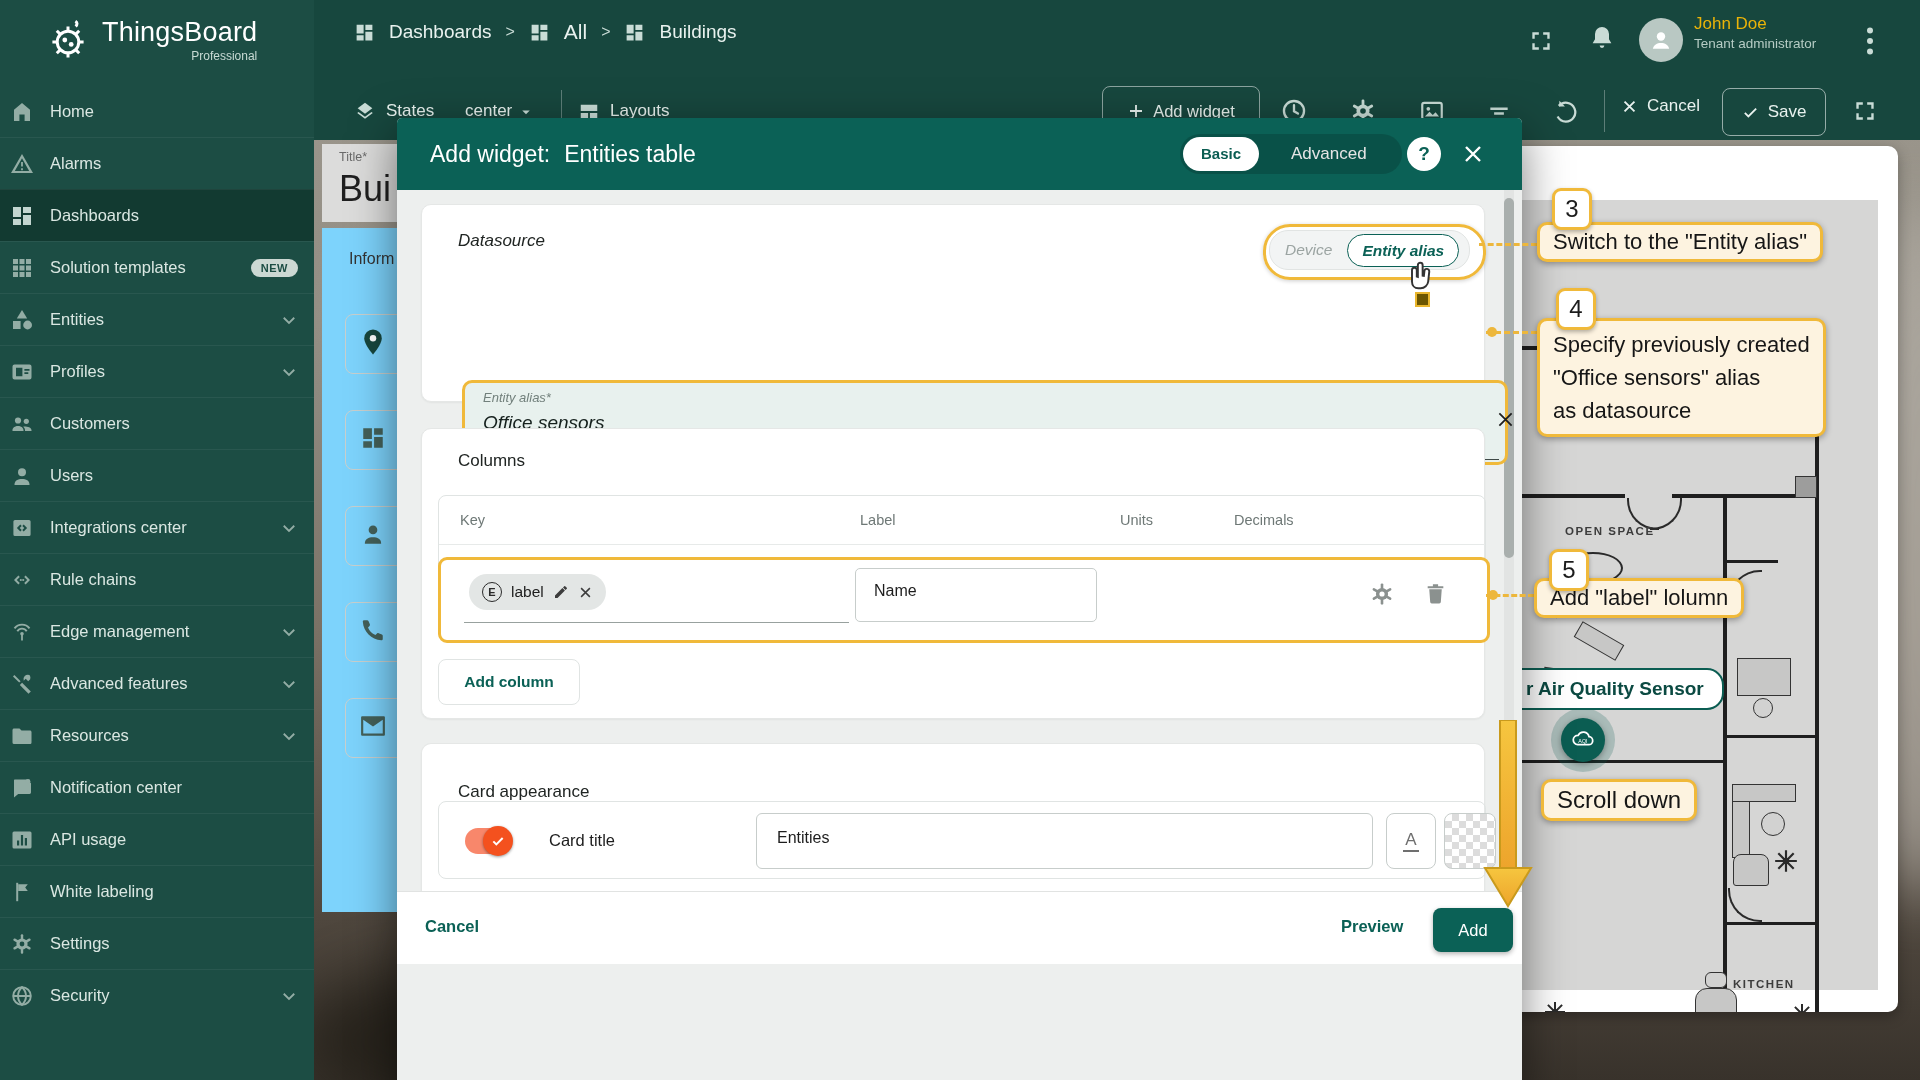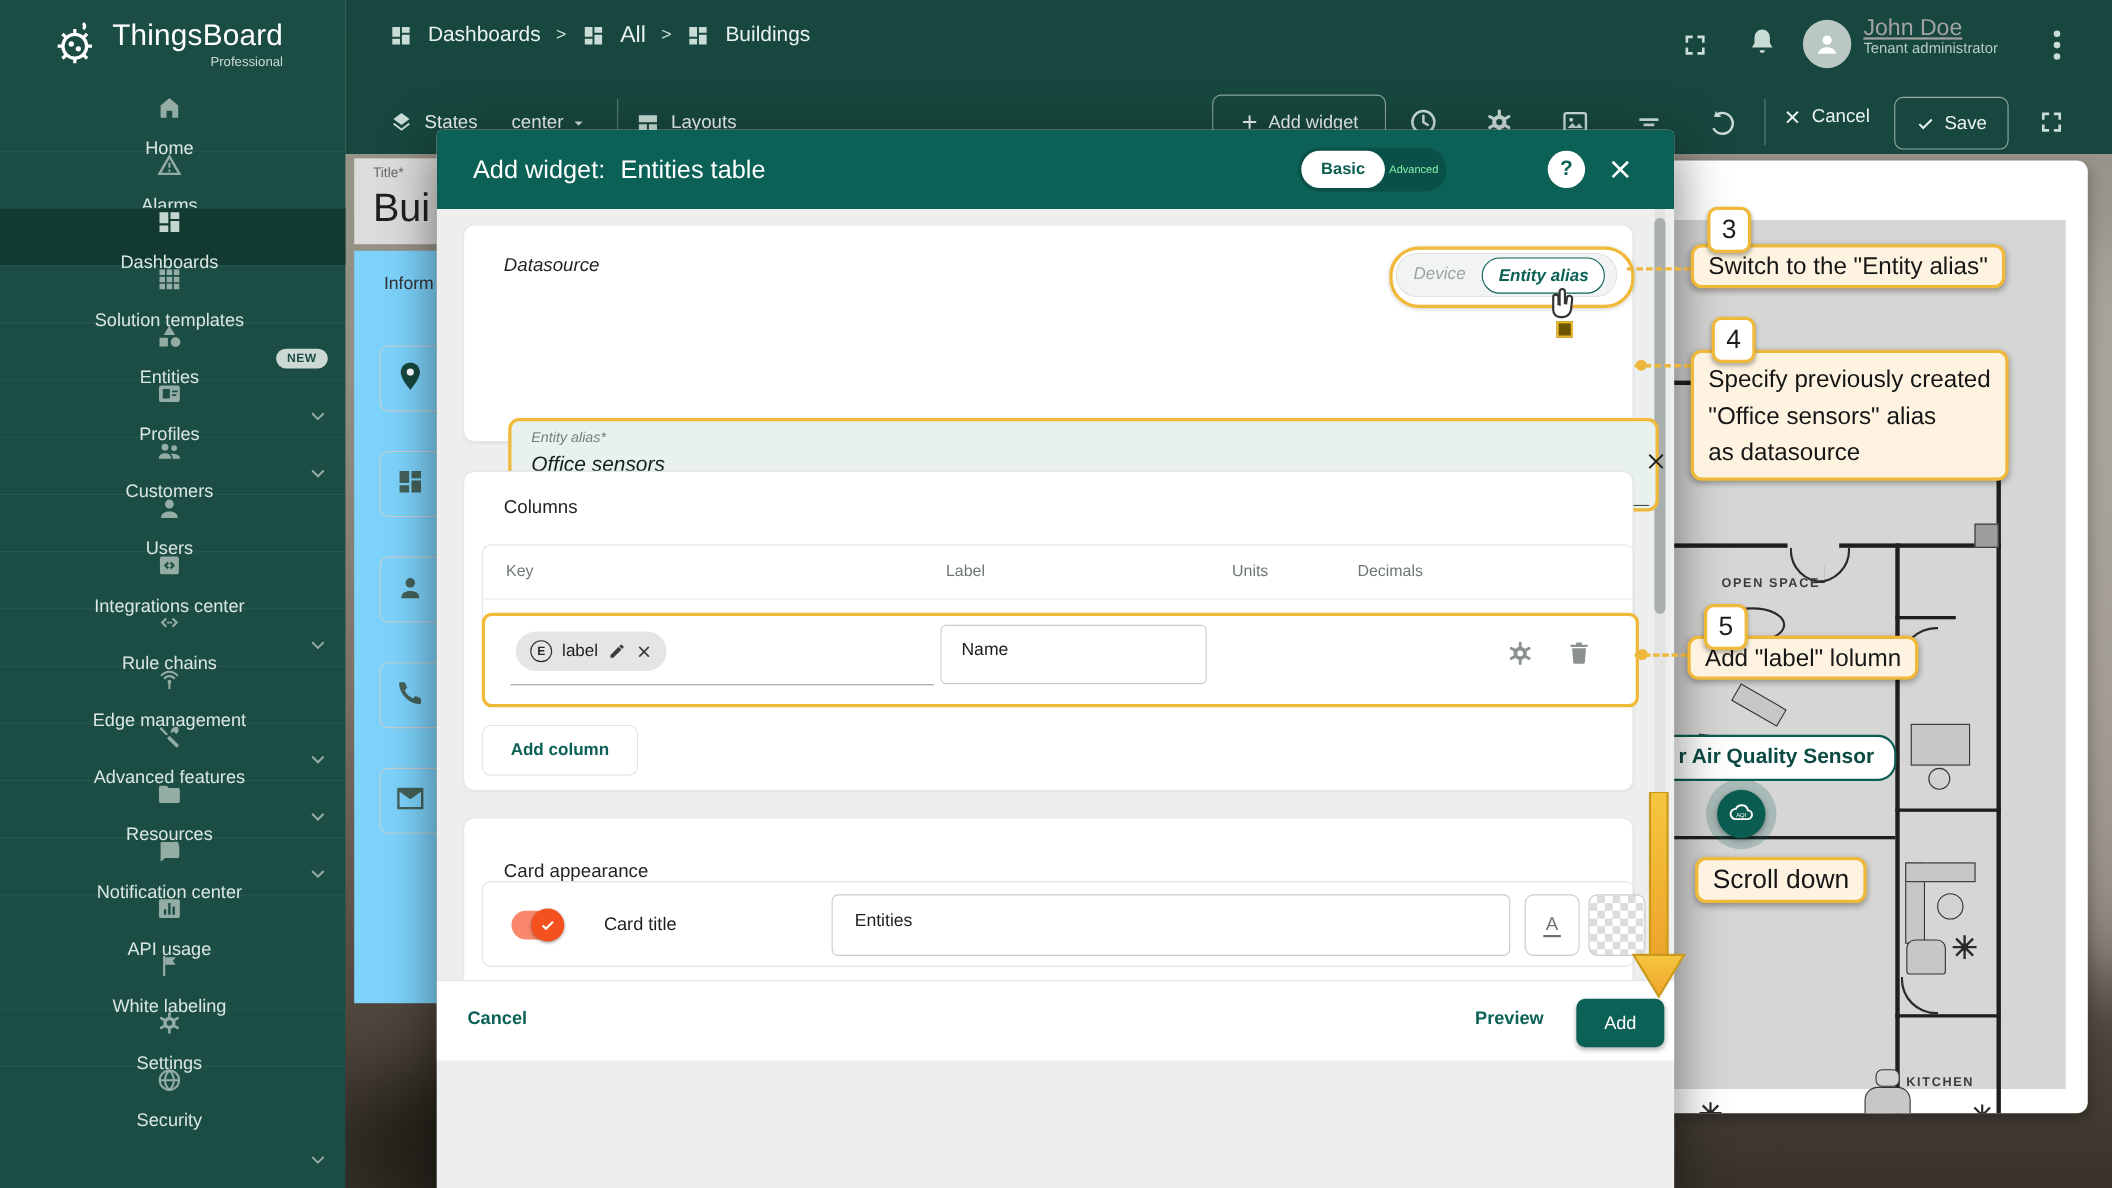--- a/index.html
+++ b/index.html
@@ -4,21 +4,21 @@
 <style>
   html,body{margin:0;padding:0;background:#555;}
   #screen{position:relative;width:1920px;height:1080px;overflow:hidden;
     font-family:"Liberation Sans",sans-serif;background:#8d887e;}
   .abs{position:absolute;}
   .flex{display:flex;align-items:center;}
   .ic svg{display:block;}
   
   #sidebar{position:absolute;left:0;top:0;width:314px;height:1080px;background:#1c4d44;z-index:4;}
   .sb-item{position:relative;display:flex;align-items:center;height:51px;padding:0 16px 0 10px;
-    color:#dae7e2;font-size:16.5px;gap:16px;border-top:1px solid rgba(255,255,255,.06);cursor:pointer;flex-direction:column;}
+    color:#dae7e2;font-size:16.5px;gap:16px;border-top:1px solid rgba(255,255,255,.06);cursor:pointer;}
   .sb-item .ic{color:#93ada5;}
   .sb-sel{background:#123a31;}
   .sb-badge{margin-left:auto;background:#ccd8d3;color:#1c4d44;font-size:11px;font-weight:bold;
     padding:3px 10px;border-radius:10px;letter-spacing:.5px;}
   .chev{margin-left:auto;color:#9db5ad;}
   
   #hdr{position:absolute;left:314px;top:0;width:1606px;height:140px;background:#17473e;z-index:3;}
   .hwhite{color:#e9f2ef;}
   .hic{color:#c9dcd6;}
   
@@ -212,21 +212,21 @@
         </svg>
       </span>
     <div class="abs" style="left:1325px;top:18px;width:44px;height:44px;border-radius:50%;background:#b9c8c3;">
       <span class="ic abs" style="left:8px;top:8px;color:#fff;">
           <svg width="28" height="28" viewBox="0 0 24 24" fill="currentColor">
             <circle cx="12" cy="9" r="3.6"></circle>
             <path d="M5 19.5c.7-3.4 3.6-5 7-5s6.3 1.6 7 5z"></path>
           </svg>
         </span>
     </div>
-    <div class="abs" style="left:1380px;top:14px;font-size:21px;color:#a3a3a3;text-decoration:underline;">John Doe</div>
+    <div class="abs" style="left:1380px;top:14px;font-size:17px;color:#eab308;">John Doe</div>
     <div class="abs" style="left:1380px;top:36px;font-size:13.5px;color:#b6ccc5;">Tenant administrator</div>
     <span class="ic abs hic" style="left:1552px;top:26px;">
         <svg width="8" height="30" viewBox="0 0 6 26" fill="currentColor">
           <circle cx="3" cy="4" r="2.6"></circle>
           <circle cx="3" cy="13" r="2.6"></circle>
           <circle cx="3" cy="22" r="2.6"></circle>
         </svg>
       </span>
 
     <span class="ic abs hic" style="left:40px;top:100px;">
@@ -542,21 +542,21 @@
     </div>
   </div>
 
   <div class="abs" style="left:397px;top:118px;width:1125px;height:977px;border-radius:5px;overflow:hidden;z-index:5;box-shadow:0 14px 46px rgba(0,0,0,.5);background:#edefee;">
 
     <div class="abs flex" style="left:0;top:0;width:1125px;height:72px;background:#0b6156;">
       <span style="margin-left:33px;color:#fff;font-size:23px;">Add widget:</span>
       <span style="margin-left:14px;color:#fff;font-size:23px;">Entities table</span>
       <div class="abs flex" style="left:783px;top:16px;height:40px;background:rgba(0,0,0,.16);border-radius:20px;padding:0 3px;">
         <span style="background:#fff;color:#0b5d52;font-weight:bold;font-size:15px;height:34px;line-height:34px;padding:0 18px;border-radius:17px;">Basic</span>
-        <span style="color:#86efac;font-size:10px;padding:0 4px;">Advanced</span>
+        <span style="color:#e5e5e5;font-size:17px;padding:0 32px;">Advanced</span>
       </div>
       <div class="abs flex" style="left:1010px;top:19px;width:34px;height:34px;background:#fff;border-radius:50%;justify-content:center;">
         <span style="color:#0b6156;font-weight:bold;font-size:19px;">?</span>
       </div>
       <span class="ic abs" style="left:1064px;top:24px;color:#fff;">
           <svg width="24" height="24" viewBox="0 0 24 24" fill="none" stroke="currentColor" stroke-width="2.4">
             <path d="M5 5l14 14M19 5L5 19"></path>
           </svg>
         </span>
     </div>

